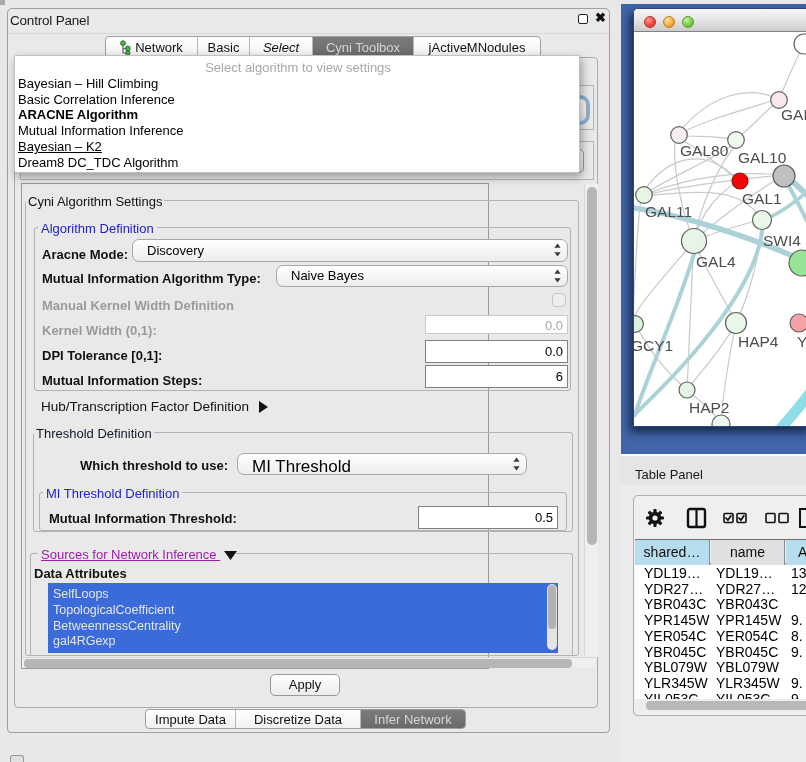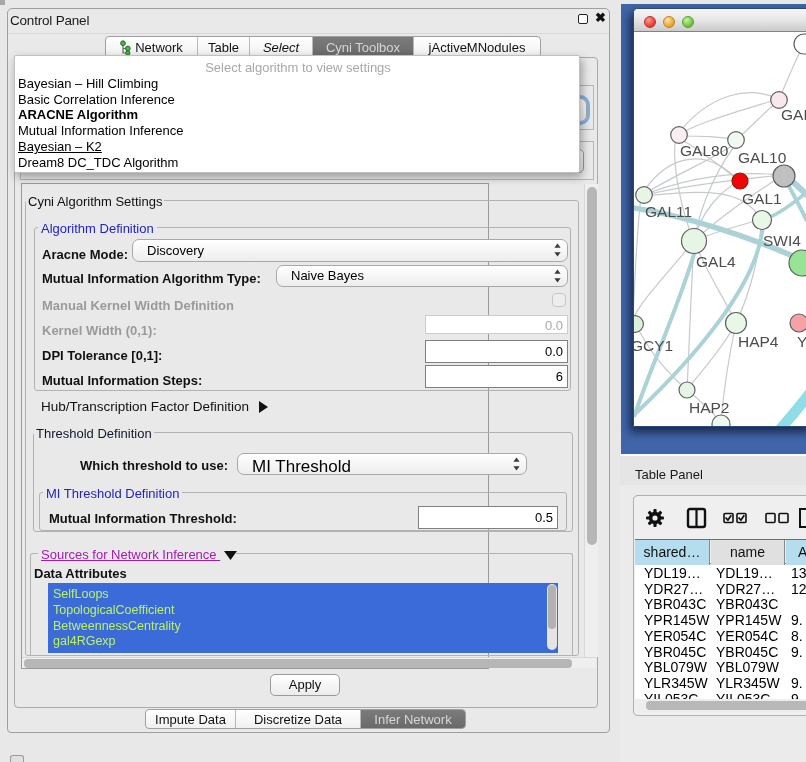--- a/index.html
+++ b/index.html
@@ -223,21 +223,21 @@
           </div>
 
           <div class="group" style="left:4px;top:352px;width:543px;height:103px;border-bottom:none;border-radius:3px 3px 0 0;">
             <div class="gtitle" style="color:#a21caf;left:7px;text-decoration:underline;">Sources for Network Inference
               <svg style="position:relative;top:1px;left:4px;" width="13" height="9" viewBox="0 0 13 9">
                   <path d="M0,0 H13 L6.5,9 Z" fill="#111"></path>
                 </svg>
             </div>
             <div class="lbl" style="left:3px;top:12px;font-size:13px;">Data Attributes</div>
             <div class="abs" style="left:17px;top:29px;width:510px;height:70px;background:#3a6bd9;">
-              <div style="font-size:12.5px;color:#bef264;padding:4px 0 0 5px;line-height:15.8px;">SelfLoops<br>TopologicalCoefficient<br>BetweennessCentrality<br>gal4RGexp</div>
+              <div style="font-size:12.5px;color:#e5e5e5;padding:4px 0 0 5px;line-height:15.8px;">SelfLoops<br>TopologicalCoefficient<br>BetweennessCentrality<br>gal4RGexp</div>
               <div class="abs" style="right:1px;top:1px;width:10px;height:66px;background:#e4e4e4;border-radius:5px;">
                   <div class="abs" style="left:1px;top:1px;width:8px;height:44px;background:#b2b2b2;border-radius:4px;"></div>
                 </div>
             </div>
           </div>
         </div>
 
         <div class="abs" style="left:562px;top:0px;width:14px;height:473px;background:#efefef;border-left:1px solid #d8d8d8;">
           <div class="abs" style="left:2px;top:3px;width:10px;height:358px;background:#b6b6b6;border-radius:5px;"></div>
         </div>
@@ -248,21 +248,21 @@
       </div>
       <div class="abs" id="apply">Apply</div>
     </div>
     <div class="abs tabbar" id="toptabs">
       <div class="tab" id="tab-net" style="width:92px;"><svg width="11" height="15" viewBox="0 0 11 15" style="vertical-align:-3px;margin-right:4px;">
             <path d="M3,4 V13 H7.5 M3,8.5 H7.5" stroke="#666" fill="none" stroke-width="1.2"></path>
             <circle cx="3" cy="3.2" r="2.4" fill="#4caf50" stroke="#1e6b23" stroke-width="0.9"></circle>
             <circle cx="7.8" cy="8.5" r="2.4" fill="#4caf50" stroke="#1e6b23" stroke-width="0.9"></circle>
             <circle cx="7.8" cy="13" r="2.2" fill="#4caf50" stroke="#1e6b23" stroke-width="0.9"></circle>
           </svg>Network</div>
-      <div class="tab" style="width:52px;">Table</div>
+      <div class="tab" style="width:52px;">Basic</div>
       <div class="tab" style="width:63px;font-style:italic;">Select</div>
       <div class="tab sel" style="width:101px;">Cyni Toolbox</div>
       <div class="tab" style="width:126px;">jActiveMNodules</div>
     </div>
     <div class="abs tabbar" id="bottabs">
       <div class="tab" style="width:90px;">Impute Data</div>
       <div class="tab" style="width:125px;">Discretize Data</div>
       <div class="tab sel" style="width:104px;">Infer Network</div>
     </div>
   </div>

